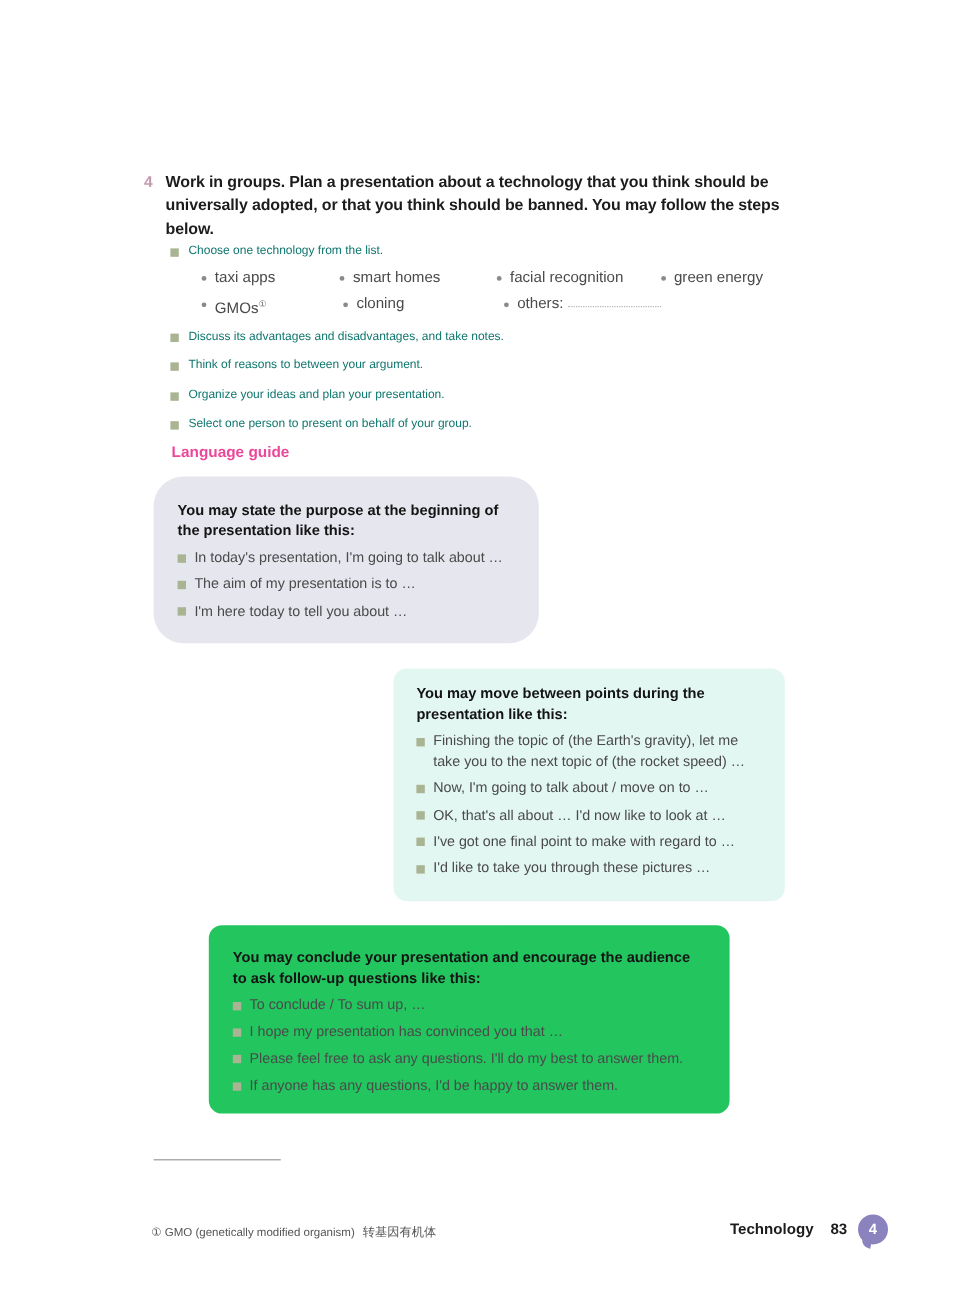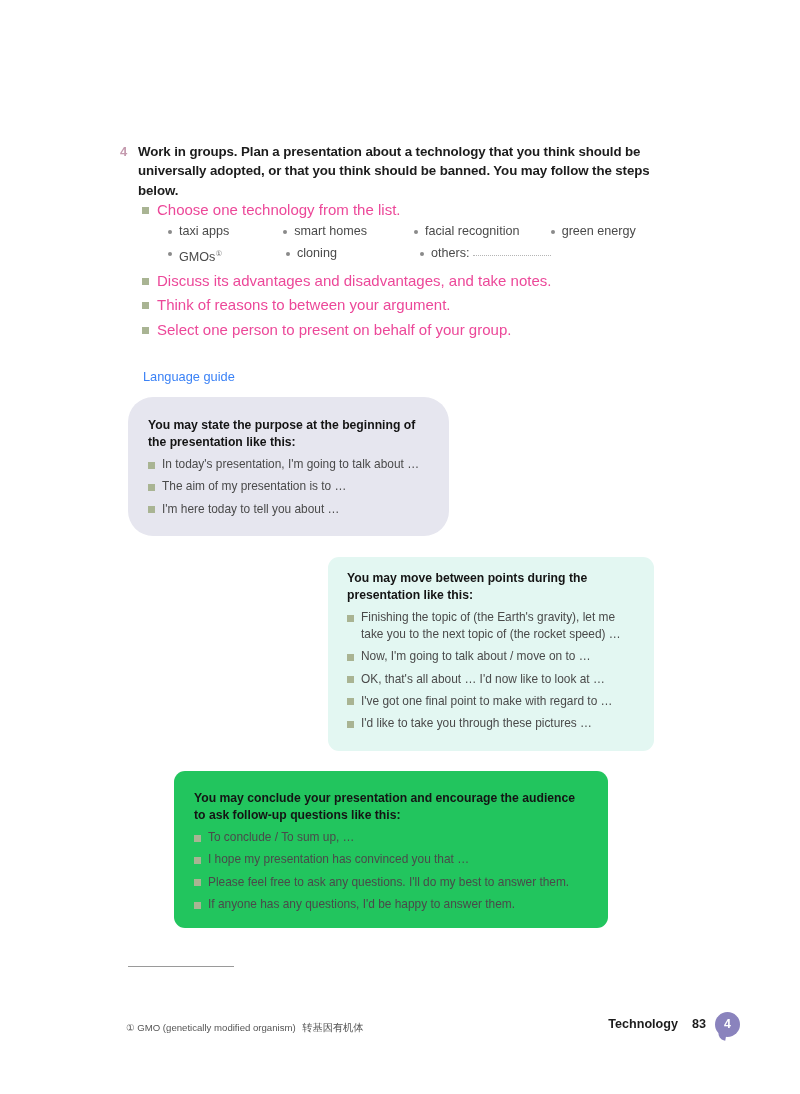--- a/index.html
+++ b/index.html
@@ -66,23 +66,23 @@
   }
   .sq {
     width: 7px;
     height: 7px;
     flex: 0 0 7px;
     background: #a9b493;
     margin-top: 6px;
     margin-right: 8px;
   }
   .step-text {
-    font-size: 15px;
+    font-size: 10px;
     line-height: 18px;
-    color: #ec4899;
+    color: #0f766e;
     text-align: right;
   }
 
   
   .tech-list {
     position: absolute;
     left: 168px;
     top: 222px;
     width: 490px;
   }
@@ -122,22 +122,22 @@
     margin-left: 3px;
     height: 11px;
   }
 
   
   .lang-guide {
     position: absolute;
     left: 143px;
     top: 369px;
     font-size: 12.8px;
-    font-weight: 400;
-    color: #3b82f6;
+    font-weight: 700;
+    color: #ec4899;
   }
 
   
   .box {
     position: absolute;
     border-radius: 11px;
     box-sizing: border-box;
   }
   .box-title {
     font-size: 12.2px;
@@ -283,20 +283,24 @@
     <div class="step">
       <span class="sq"></span>
       <span class="step-text">Discuss its advantages and disadvantages, and take notes.</span>
     </div>
     <div class="step">
       <span class="sq"></span>
       <span class="step-text">Think of reasons to between your argument.</span>
     </div>
     <div class="step">
       <span class="sq"></span>
+      <span class="step-text">Organize your ideas and plan your presentation.</span>
+    </div>
+    <div class="step">
+      <span class="sq"></span>
       <span class="step-text">Select one person to present on behalf of your group.</span>
     </div>
   </div>
 
   <div class="tech-list">
     <div class="tech-row">
       <div class="tech-item tc1">
         <span class="dot"></span>
         <span>taxi apps</span>
       </div>

